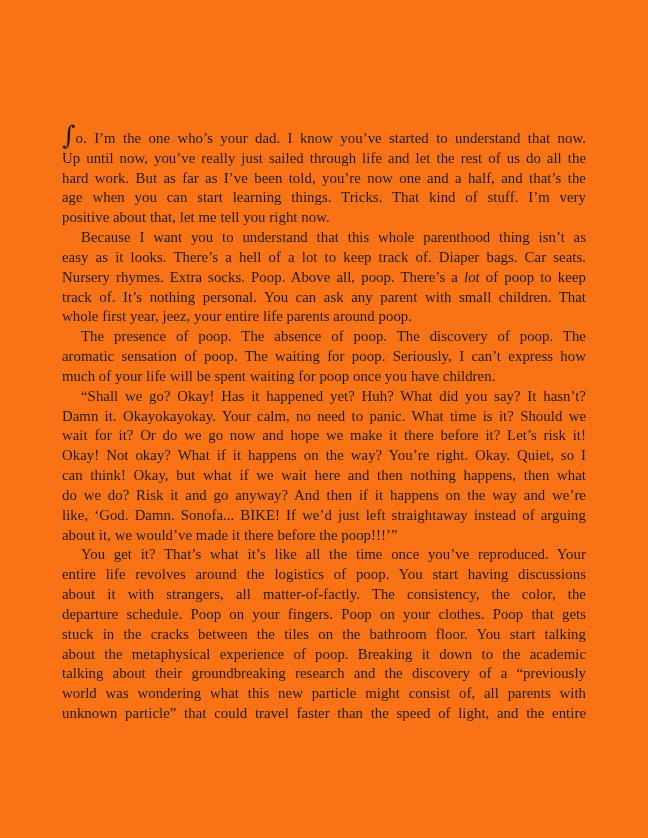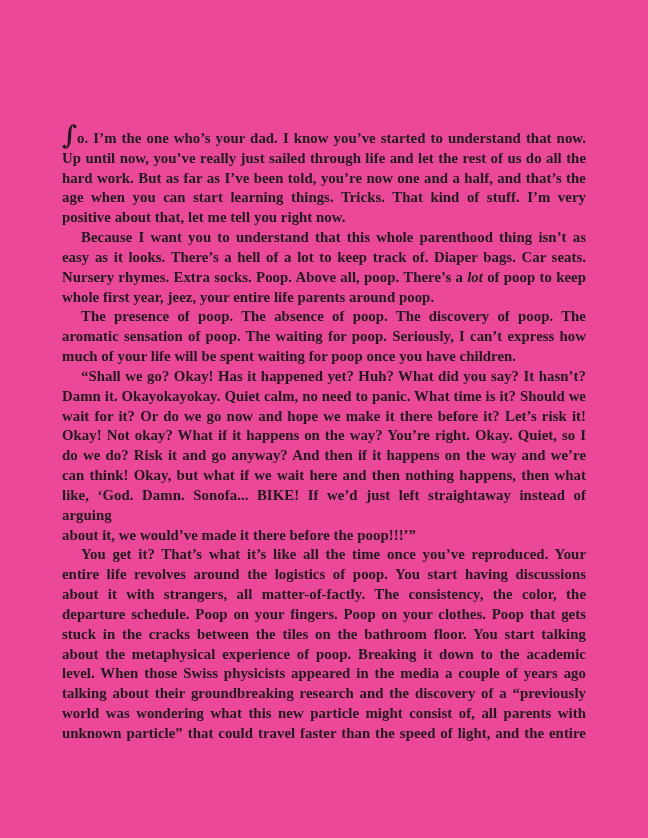--- a/index.html
+++ b/index.html
@@ -31,46 +31,46 @@
     font-size: 26px;
     line-height: 19.83px;
     position: relative;
     top: 1px;
   }
   em { font-style: italic; margin-top: 11px; }
 </style>
 </head>
 <body>
 
-<div class="page" style="background: #ec4899; font-weight: bold;">
+<div class="page" style="background: #f97316;">
   <div class="text-block" id="text-block" style="color: rgb(28, 28, 28);">
       <div class="line"><span class="dropcap">∫</span><span>o. I’m the one who’s your dad. I know you’ve started to understand that now.</span></div>
       <div class="line"><span>Up until now, you’ve really just sailed through life and let the rest of us do all the</span></div>
       <div class="line"><span>hard work. But as far as I’ve been told, you’re now one and a half, and that’s the</span></div>
       <div class="line"><span>age when you can start learning things. Tricks. That kind of stuff. I’m very</span></div>
       <div class="line last"><span>positive about that, let me tell you right now.</span></div>
       <div class="line indent"><span>Because I want you to understand that this whole parenthood thing isn’t as</span></div>
       <div class="line"><span>easy as it looks. There’s a hell of a lot to keep track of. Diaper bags. Car seats.</span></div>
       <div class="line"><span>Nursery rhymes. Extra socks. Poop. Above all, poop. There’s a </span><em>lot</em><span> of poop to keep</span></div>
+      <div class="line"><span>track of. It’s nothing personal. You can ask any parent with small children. That</span></div>
       <div class="line last"><span>whole first year, jeez, your entire life parents around poop.</span></div>
       <div class="line indent"><span>The presence of poop. The absence of poop. The discovery of poop. The</span></div>
       <div class="line"><span>aromatic sensation of poop. The waiting for poop. Seriously, I can’t express how</span></div>
       <div class="line last"><span>much of your life will be spent waiting for poop once you have children.</span></div>
       <div class="line indent"><span>“Shall we go? Okay! Has it happened yet? Huh? What did you say? It hasn’t?</span></div>
-      <div class="line"><span>Damn it. Okayokayokay. Quiet calm, no need to panic. What time is it? Should we</span></div>
+      <div class="line"><span>Damn it. Okayokayokay. Your calm, no need to panic. What time is it? Should we</span></div>
       <div class="line"><span>wait for it? Or do we go now and hope we make it there before it? Let’s risk it!</span></div>
       <div class="line"><span>Okay! Not okay? What if it happens on the way? You’re right. Okay. Quiet, so I</span></div>
+      <div class="line"><span>can think! Okay, but what if we wait here and then nothing happens, then what</span></div>
       <div class="line"><span>do we do? Risk it and go anyway? And then if it happens on the way and we’re</span></div>
-      <div class="line"><span>can think! Okay, but what if we wait here and then nothing happens, then what</span></div>
       <div class="line"><span>like, ‘God. Damn. Sonofa... BIKE! If we’d just left straightaway instead of arguing</span></div>
       <div class="line last"><span>about it, we would’ve made it there before the poop!!!’”</span></div>
       <div class="line indent"><span>You get it? That’s what it’s like all the time once you’ve reproduced. Your</span></div>
       <div class="line"><span>entire life revolves around the logistics of poop. You start having discussions</span></div>
       <div class="line"><span>about it with strangers, all matter-of-factly. The consistency, the color, the</span></div>
       <div class="line"><span>departure schedule. Poop on your fingers. Poop on your clothes. Poop that gets</span></div>
       <div class="line"><span>stuck in the cracks between the tiles on the bathroom floor. You start talking</span></div>
       <div class="line"><span>about the metaphysical experience of poop. Breaking it down to the academic</span></div>
-      <div class="line"><span>level. When those Swiss physicists appeared in the media a couple of years ago</span></div>
       <div class="line"><span>talking about their groundbreaking research and the discovery of a “previously</span></div>
       <div class="line"><span>world was wondering what this new particle might consist of, all parents with</span></div>
       <div class="line"><span>unknown particle” that could travel faster than the speed of light, and the entire</span></div>
     </div>
 </div>
 
 </body></html>

